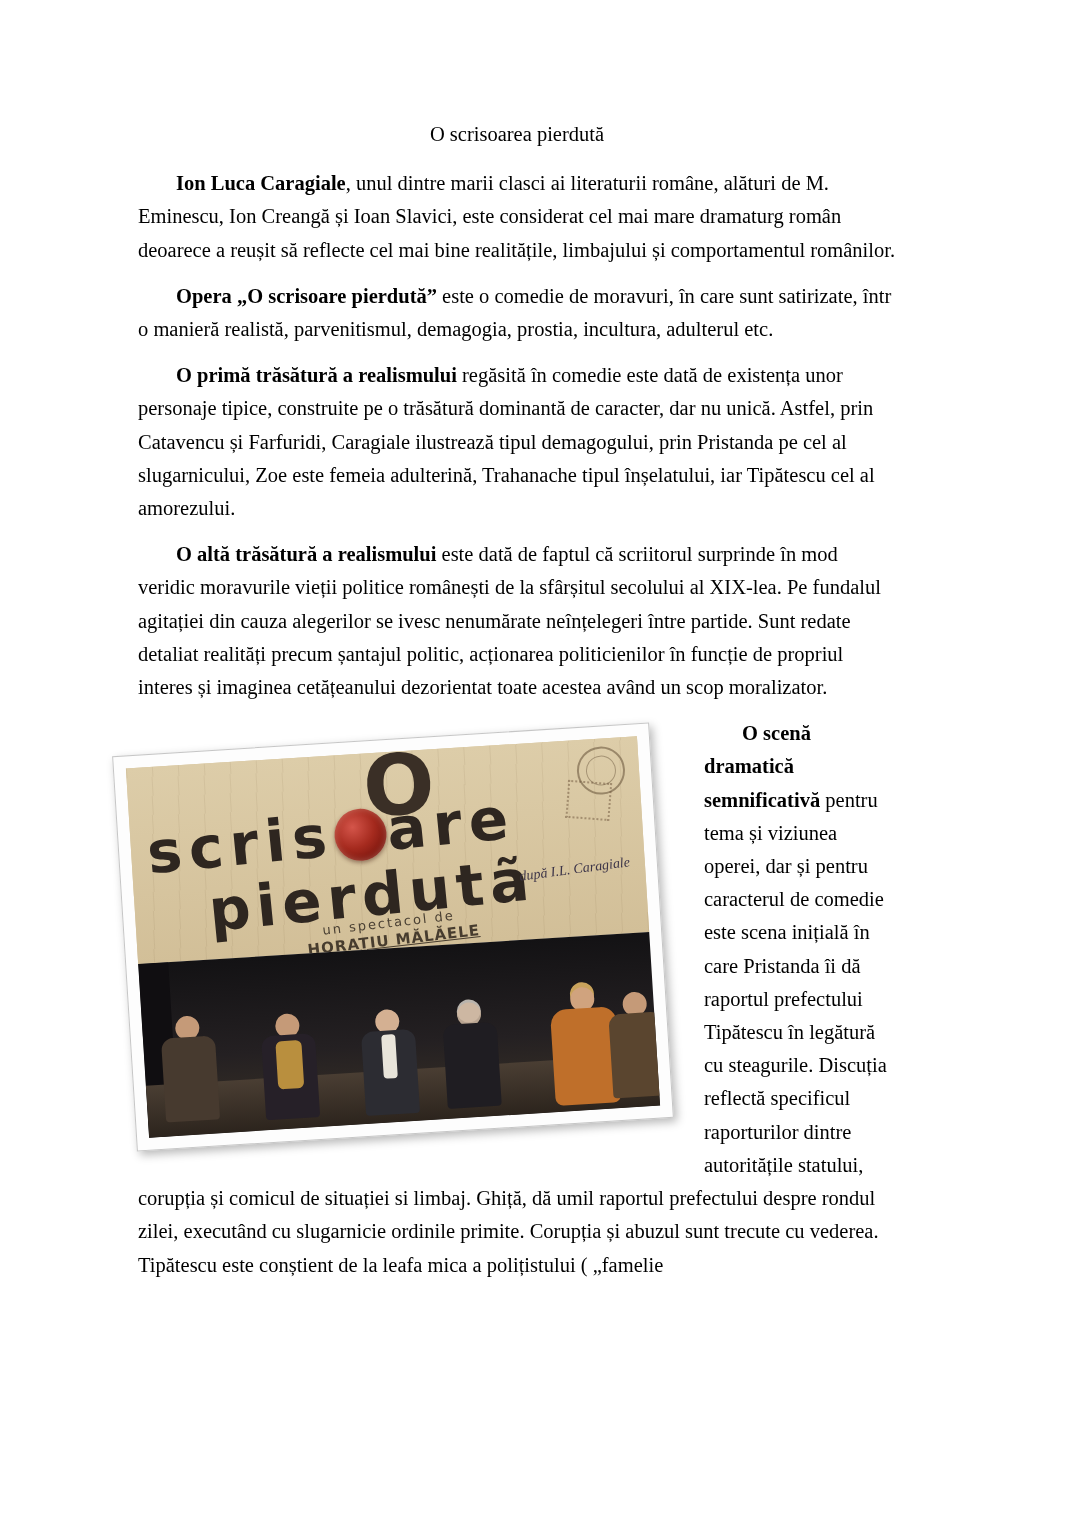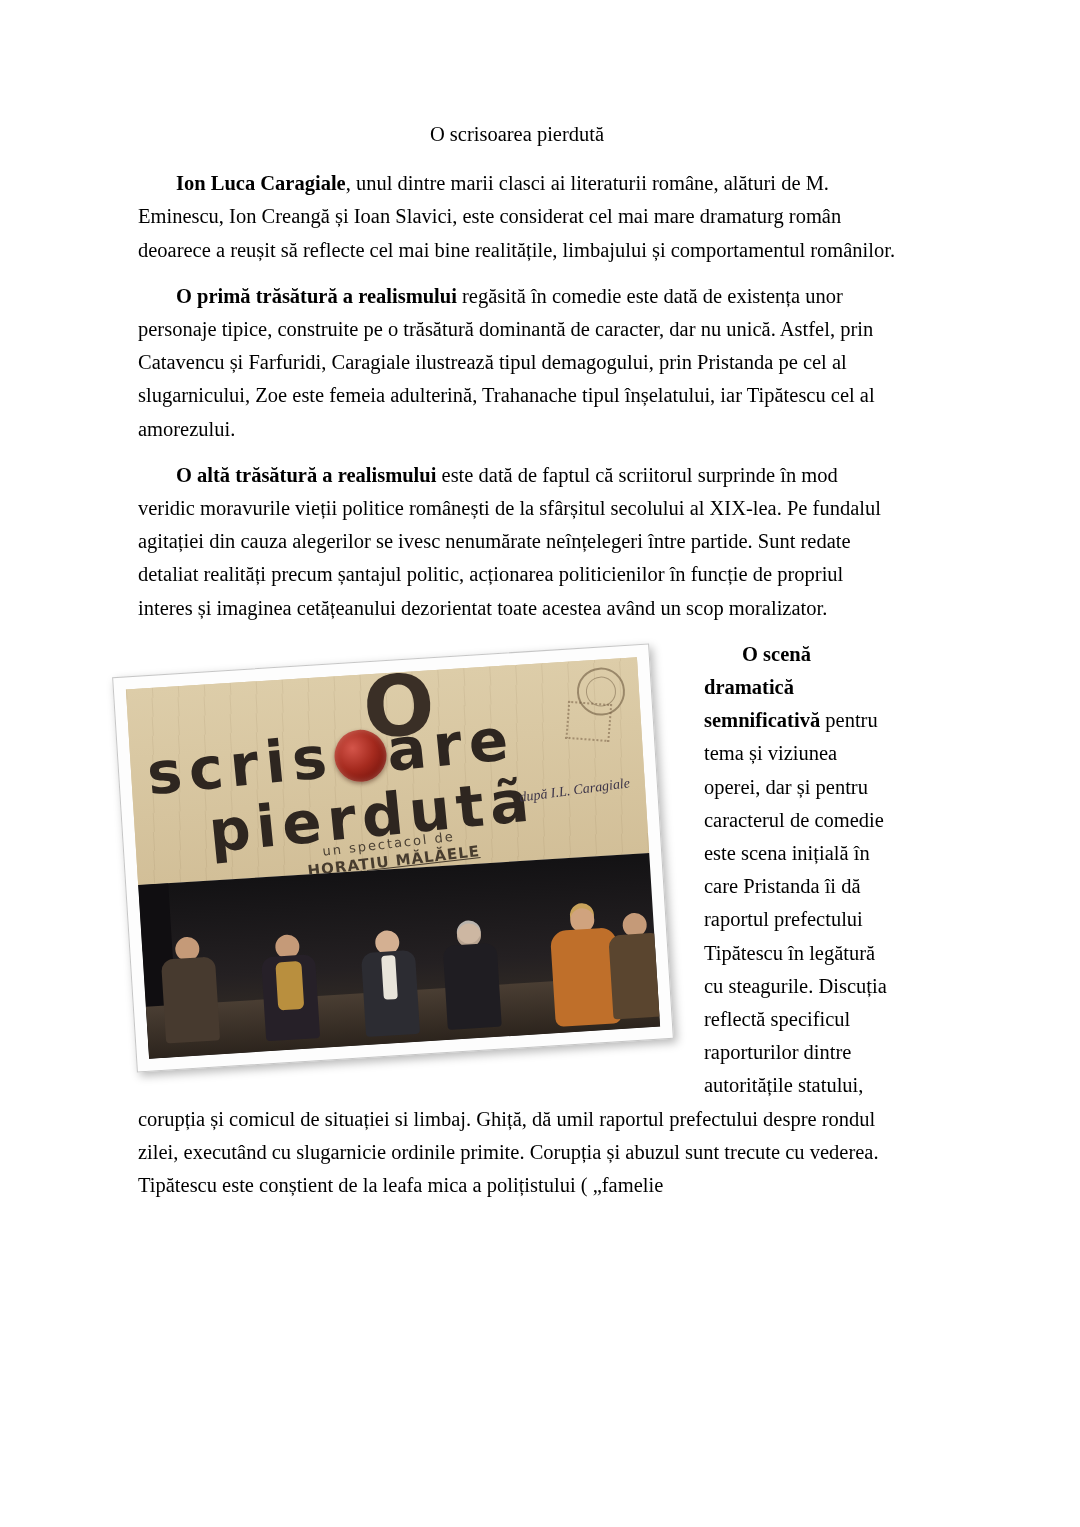--- a/index.html
+++ b/index.html
@@ -95,20 +95,21 @@
 </style>
 </head>
 <body>
 
 <div class="page">
 
   <p class="title">O scrisoarea pierdută</p>
 
   <p class="body-par"><span class="lead">Ion Luca Caragiale</span><span>, unul dintre marii clasci ai literaturii române, alături de M. Eminescu, Ion Creangă și Ioan Slavici, este considerat cel mai mare dramaturg român deoarece a reușit să reflecte cel mai bine realitățile, limbajului și comportamentul românilor.</span></p>
 
+  <p class="body-par"><span class="lead">Opera „O scrisoare pierdută”</span><span> este o comedie de moravuri, în care sunt satirizate, într o manieră realistă, parvenitismul, demagogia, prostia, incultura, adulterul etc.</span></p>
 
   <p class="body-par"><span class="lead">O primă trăsătură a realismului</span><span> regăsită în comedie este dată de existența unor personaje tipice, construite pe o trăsătură dominantă de caracter, dar nu unică. Astfel, prin Catavencu și Farfuridi, Caragiale ilustrează tipul demagogului, prin Pristanda pe cel al slugarnicului, Zoe este femeia adulterină, Trahanache tipul înșelatului, iar Tipătescu cel al amorezului.</span></p>
 
   <p class="body-par"><span class="lead">O altă trăsătură a realismului</span><span> este dată de faptul că scriitorul surprinde în mod veridic moravurile vieții politice românești de la sfârșitul secolului al XIX-lea. Pe fundalul agitației din cauza alegerilor se ivesc nenumărate neînțelegeri între partide. Sunt redate detaliat realități precum șantajul politic, acționarea politicienilor în funcție de propriul interes și imaginea cetățeanului dezorientat toate acestea având un scop moralizator.</span></p>
 
   <div class="wrap-section">
 
     <div class="figure-wrap">
       <div class="photo-frame">
         <div class="frame-inner">

